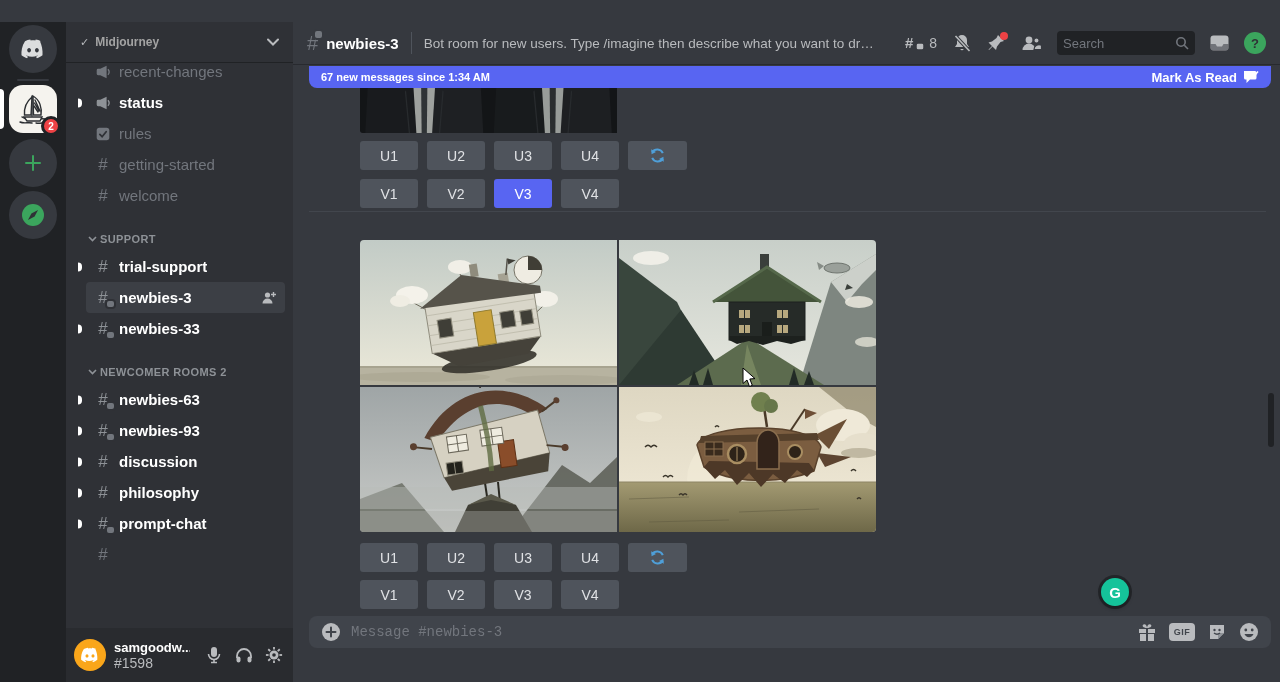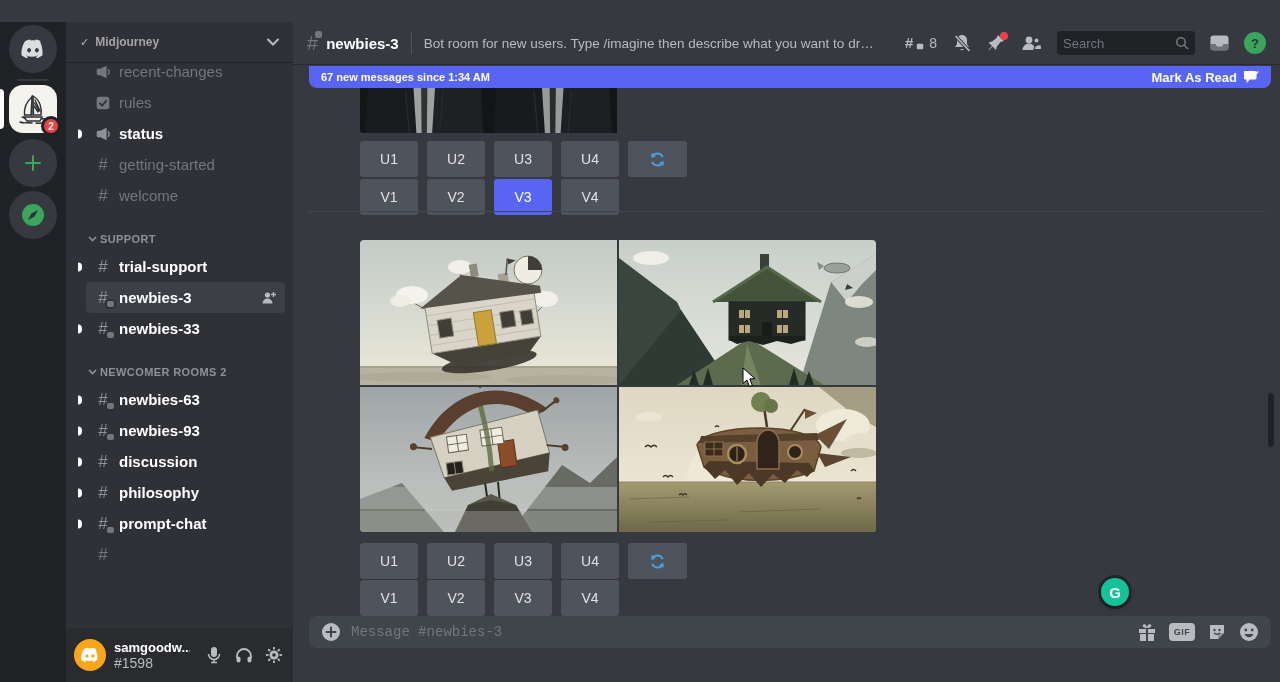--- a/index.html
+++ b/index.html
@@ -69,21 +69,21 @@
   .searchbox input { flex:1; background:transparent; border:0; outline:0; color:#dcddde; font-size:13px; width:90px; font-family:inherit; }
   .searchbox input::placeholder { color:#72767d; }
   .help-circle { width:22px; height:22px; border-radius:50%; background:#3ba55d; color:#2f3136; font-size:13px; font-weight:700; display:flex; align-items:center; justify-content:center; }
 
   .banner { position:absolute; left:16px; top:44px; width:962px; height:22px; background:#5865f2; border-radius:0 0 8px 8px; display:flex; align-items:center; padding:0 12px; z-index:5; }
   .banner-text { color:#fff; font-size:11px; font-weight:600; }
   .banner-action { margin-left:auto; display:flex; align-items:center; gap:6px; color:#fff; font-size:13px; font-weight:700; }
 
   .msg-img-partial { position:absolute; left:67px; top:63px; width:328px; height:48px; border-radius:0 0 3px 3px; overflow:hidden; }
   .btn-row { position:absolute; left:67px; display:flex; gap:9px; }
-  .mj-btn { width:58px; height:36px; background:#4f545c; border-radius:3px; color:#e0e2e5; font-size:14px; font-weight:500; display:flex; align-items:center; justify-content:center; }
+  .mj-btn { width:58px; height:29px; background:#4f545c; border-radius:3px; color:#e0e2e5; font-size:14px; font-weight:500; display:flex; align-items:center; justify-content:center; }
   .mj-btn.primary { background:#5865f2; color:#fff; }
   .mj-btn.reroll { width:59px; }
   .row-u1 { top:119px; } .row-v1 { top:157px; }
   .row-u2 { top:521px; } .row-v2 { top:558px; }
 
   .msg-divider { position:absolute; left:16px; right:14px; top:189px; height:1px; background:#42464d; }
   .prompt-line { position:absolute; left:67px; top:196px; font-size:15px; line-height:21px; color:#dcddde; }
   .prompt-bold { font-weight:700; color:#e8eaed; }
   .mention { background:rgba(88,101,242,.35); color:#cdd2fb; border-radius:3px; padding:0 2px; font-weight:500; }
   .speed { color:#d4d6d9; }
@@ -166,39 +166,39 @@
       <div class="ch" style="margin-top:-6px">
         <span class="ch-icon-svg">
           <svg width="18" height="18" viewBox="0 0 20 20">
               <path fill="#72767d" d="M14 3 L7 6.5 H4.5 A1.5 1.5 0 0 0 3 8 v4 a1.5 1.5 0 0 0 1.5 1.5 H7 l7 3.5 Z"></path>
               <path d="M15.5 7 a4.5 4.5 0 0 1 0 6" stroke="#72767d" stroke-width="1.5" fill="none"></path>
             </svg>
         </span>
         <span class="ch-label">recent-changes</span>
       </div>
 
-      <div class="ch">
-        <span class="ch-icon-svg">
-          <svg width="18" height="18" viewBox="0 0 20 20">
-              <rect x="3" y="3" width="14" height="14" rx="3" fill="#72767d"></rect>
-              <path d="M6.5 10.5 L9 13 L13.5 7.5" stroke="#2f3136" stroke-width="2" fill="none" stroke-linecap="round"></path>
-            </svg>
-        </span>
-        <span class="ch-label">rules</span>
-      </div>
-
       <div class="ch unread">
         <span class="pill"></span>
         <span class="ch-icon-svg">
           <svg width="18" height="18" viewBox="0 0 20 20">
               <path fill="#8e9297" d="M14 3 L7 6.5 H4.5 A1.5 1.5 0 0 0 3 8 v4 a1.5 1.5 0 0 0 1.5 1.5 H7 l7 3.5 Z"></path>
               <path d="M15.5 7 a4.5 4.5 0 0 1 0 6" stroke="#8e9297" stroke-width="1.5" fill="none"></path>
             </svg>
         </span>
         <span class="ch-label">status</span>
+      </div>
+
+      <div class="ch">
+        <span class="ch-icon-svg">
+          <svg width="18" height="18" viewBox="0 0 20 20">
+              <rect x="3" y="3" width="14" height="14" rx="3" fill="#72767d"></rect>
+              <path d="M6.5 10.5 L9 13 L13.5 7.5" stroke="#2f3136" stroke-width="2" fill="none" stroke-linecap="round"></path>
+            </svg>
+        </span>
+        <span class="ch-label">rules</span>
       </div>
 
       <div class="ch">
         <span class="hash-glyph">#</span>
         <span class="ch-label">getting-started</span>
       </div>
 
       <div class="ch">
         <span class="hash-glyph">#</span>
         <span class="ch-label">welcome</span>

